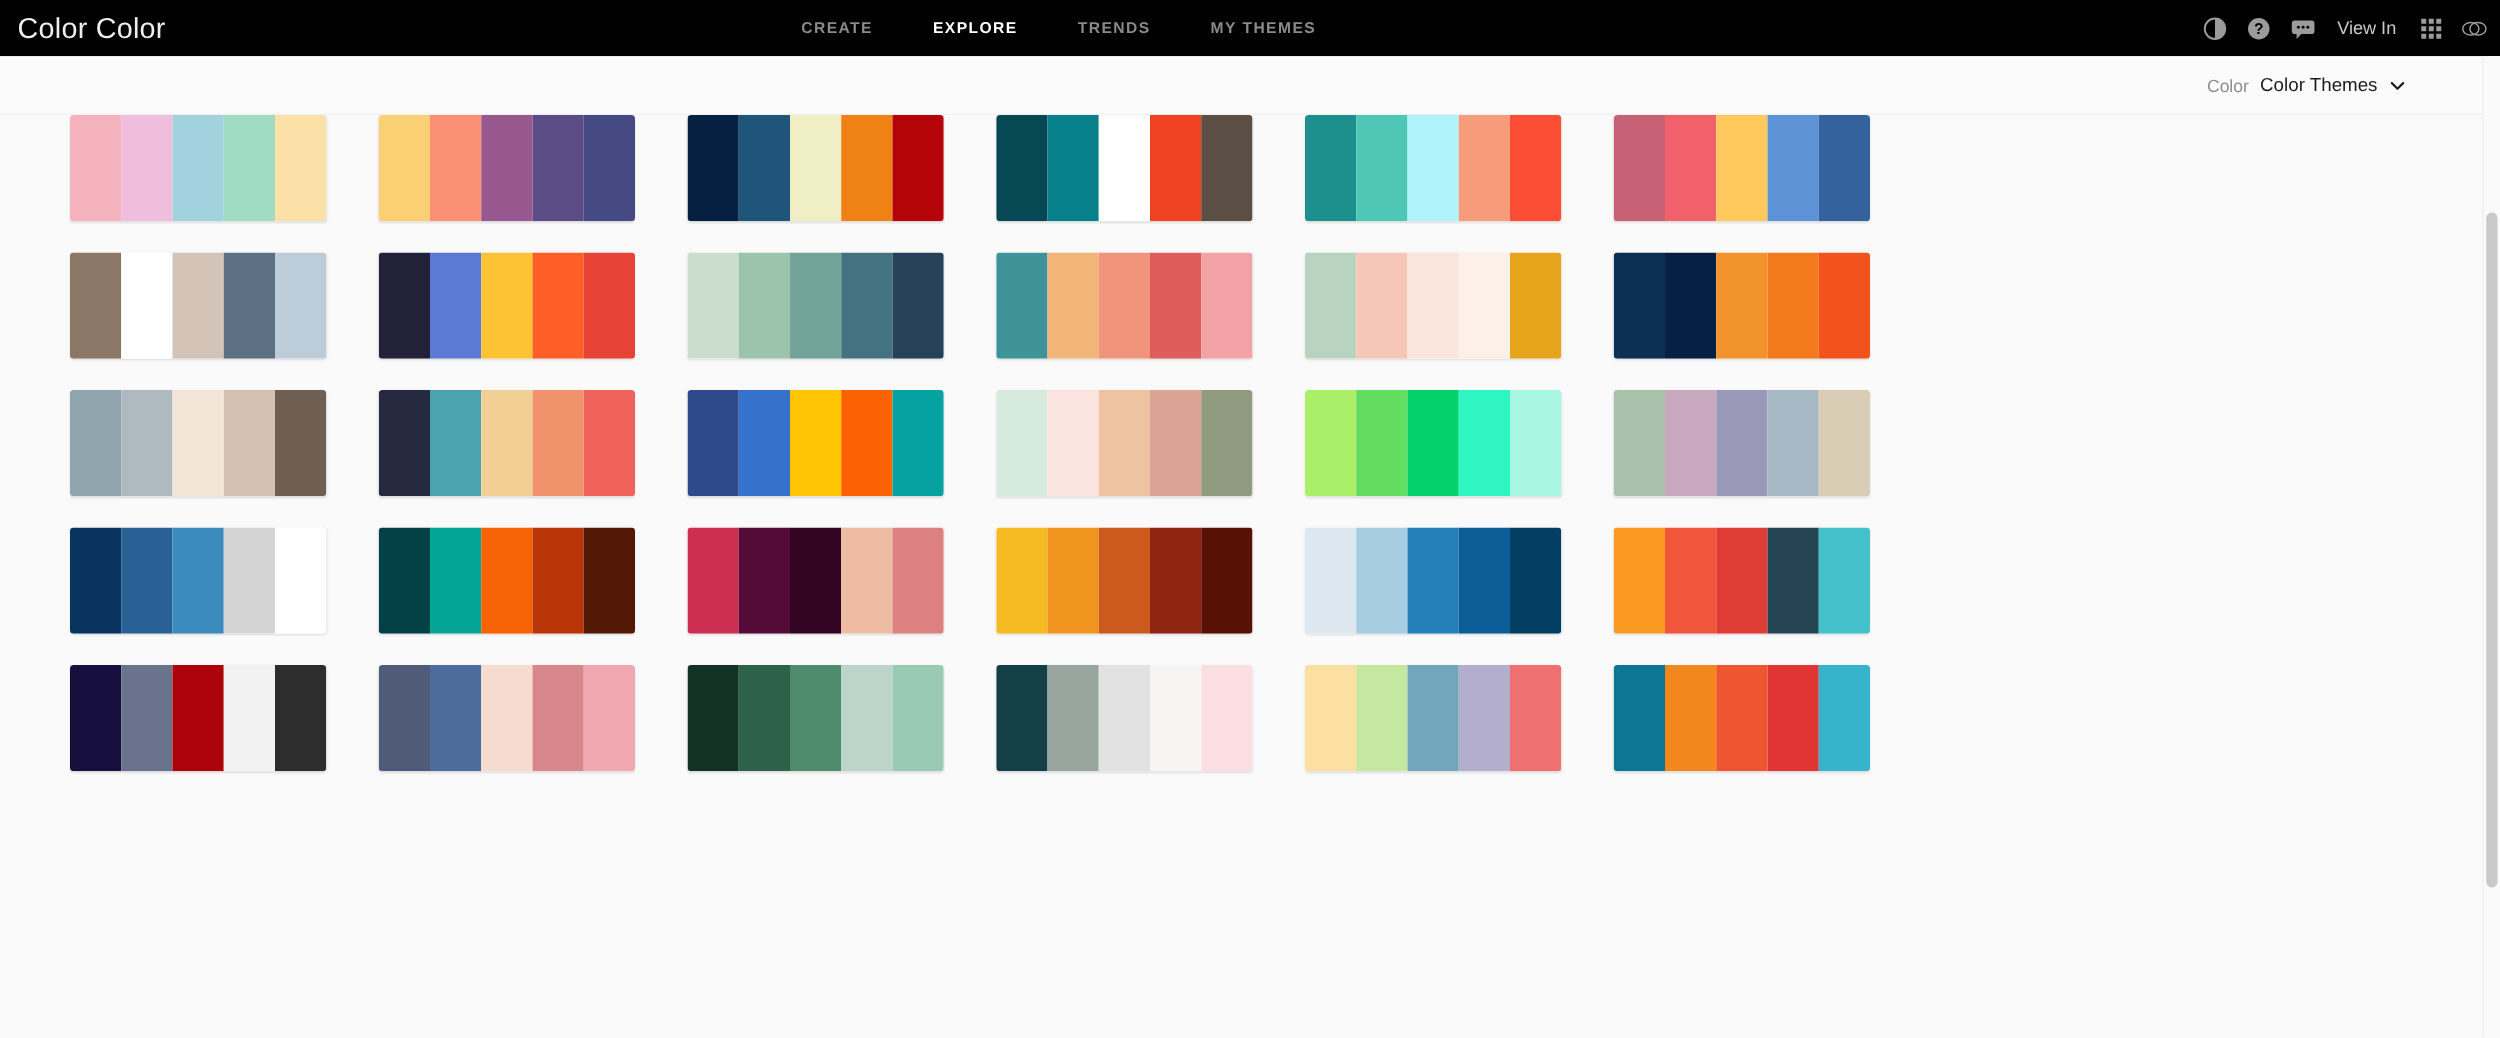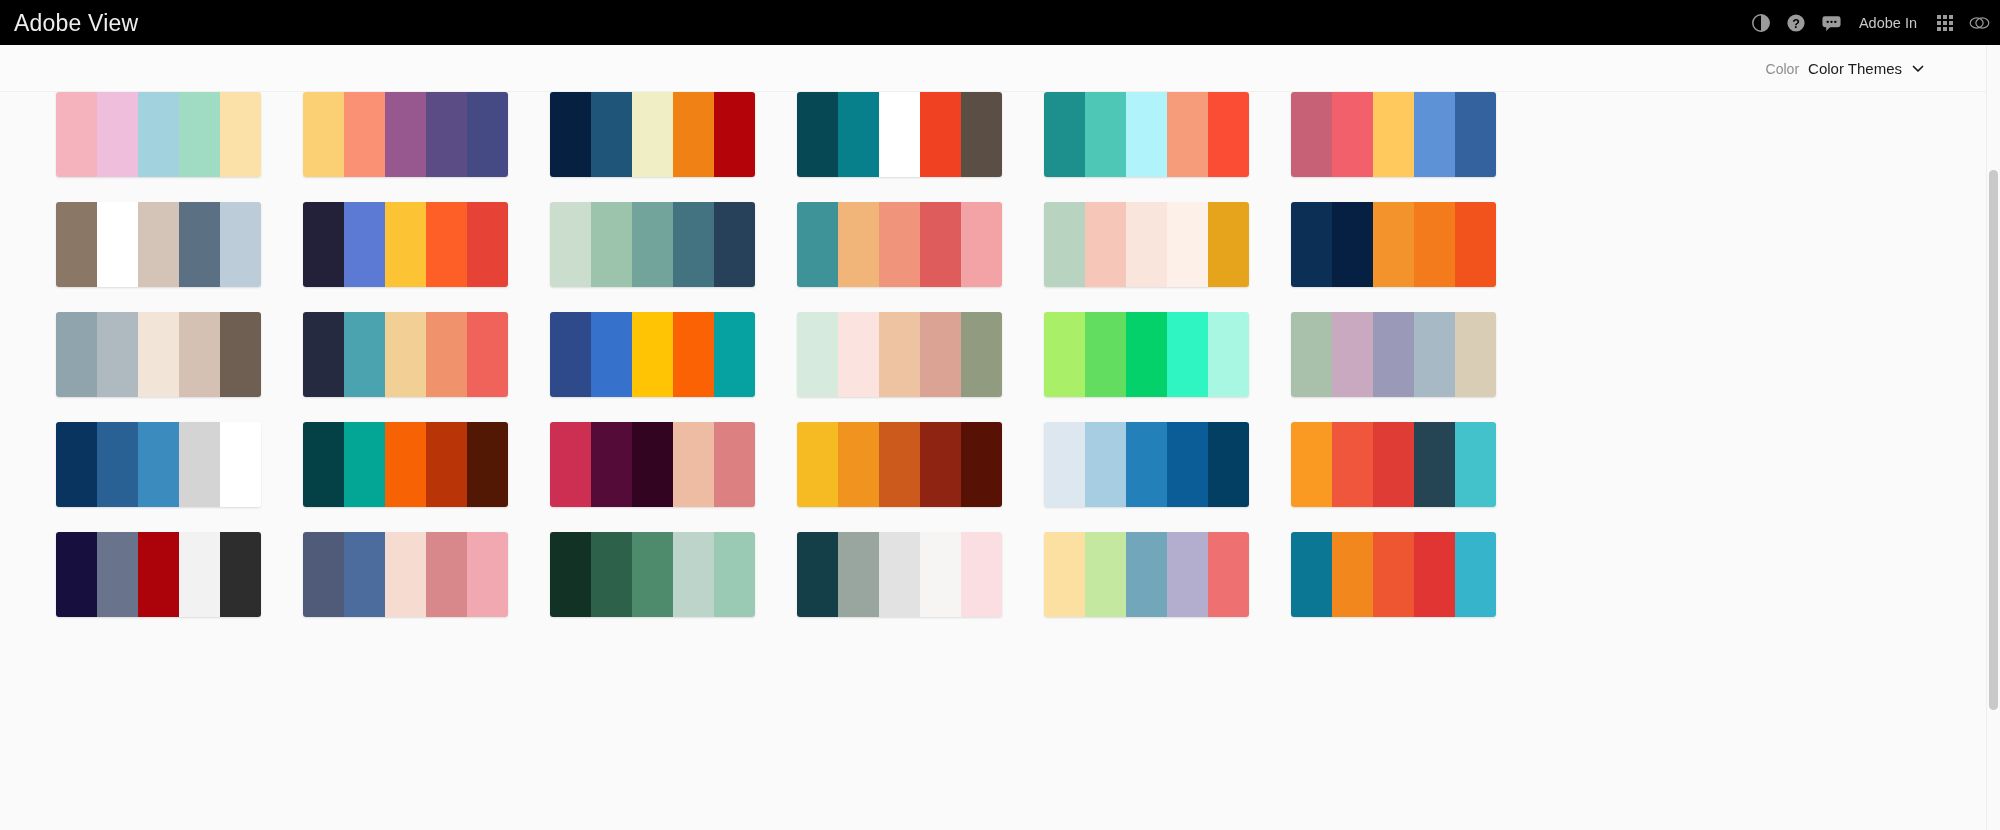--- a/index.html
+++ b/index.html
@@ -166,22 +166,28 @@
     height: 540px;
     background: #c9c9c9;
     border-radius: 5px;
     cursor: pointer;
   }
 </style>
 </head>
 <body>
 
 <div class="topbar">
-  <div class="brand">Adobe View</div>
-
+  <div class="brand">Color Color</div>
+
+  <nav class="mainnav">
+    <div class="navitem">CREATE</div>
+    <div class="navitem active">EXPLORE</div>
+    <div class="navitem">TRENDS</div>
+    <div class="navitem">MY THEMES</div>
+  </nav>
 
   <div class="rightnav">
     <div class="icobtn">
       <svg width="20" height="20" viewBox="0 0 20 20">
         <circle cx="10" cy="10" r="8.2" fill="none" stroke="#9b9b9b" stroke-width="1.5"></circle>
         <path d="M10 1.8 A8.2 8.2 0 0 1 10 18.2 Z" fill="#9b9b9b"></path>
       </svg>
     </div>
     <div class="icobtn">
       <svg width="20" height="20" viewBox="0 0 20 20">
@@ -191,21 +197,21 @@
     </div>
     <div class="icobtn">
       <svg width="22" height="20" viewBox="0 0 22 20">
         <rect x="1.5" y="3" width="19" height="11.5" rx="2.6" fill="#9b9b9b"></rect>
         <path d="M5.5 14 L5.5 18.5 L10 14 Z" fill="#9b9b9b"></path>
         <circle cx="7" cy="8.8" r="1.25" fill="#000"></circle>
         <circle cx="11" cy="8.8" r="1.25" fill="#000"></circle>
         <circle cx="15" cy="8.8" r="1.25" fill="#000"></circle>
       </svg>
     </div>
-    <div class="signin">Adobe In</div>
+    <div class="signin">View In</div>
     <div class="icobtn">
       <svg width="20" height="20" viewBox="0 0 20 20">
         <g fill="#9b9b9b">
           <rect x="2" y="2" width="4" height="4"></rect>
             <rect x="8" y="2" width="4" height="4"></rect>
             <rect x="14" y="2" width="4" height="4"></rect>
           <rect x="2" y="8" width="4" height="4"></rect>
             <rect x="8" y="8" width="4" height="4"></rect>
             <rect x="14" y="8" width="4" height="4"></rect>
           <rect x="2" y="14" width="4" height="4"></rect>

